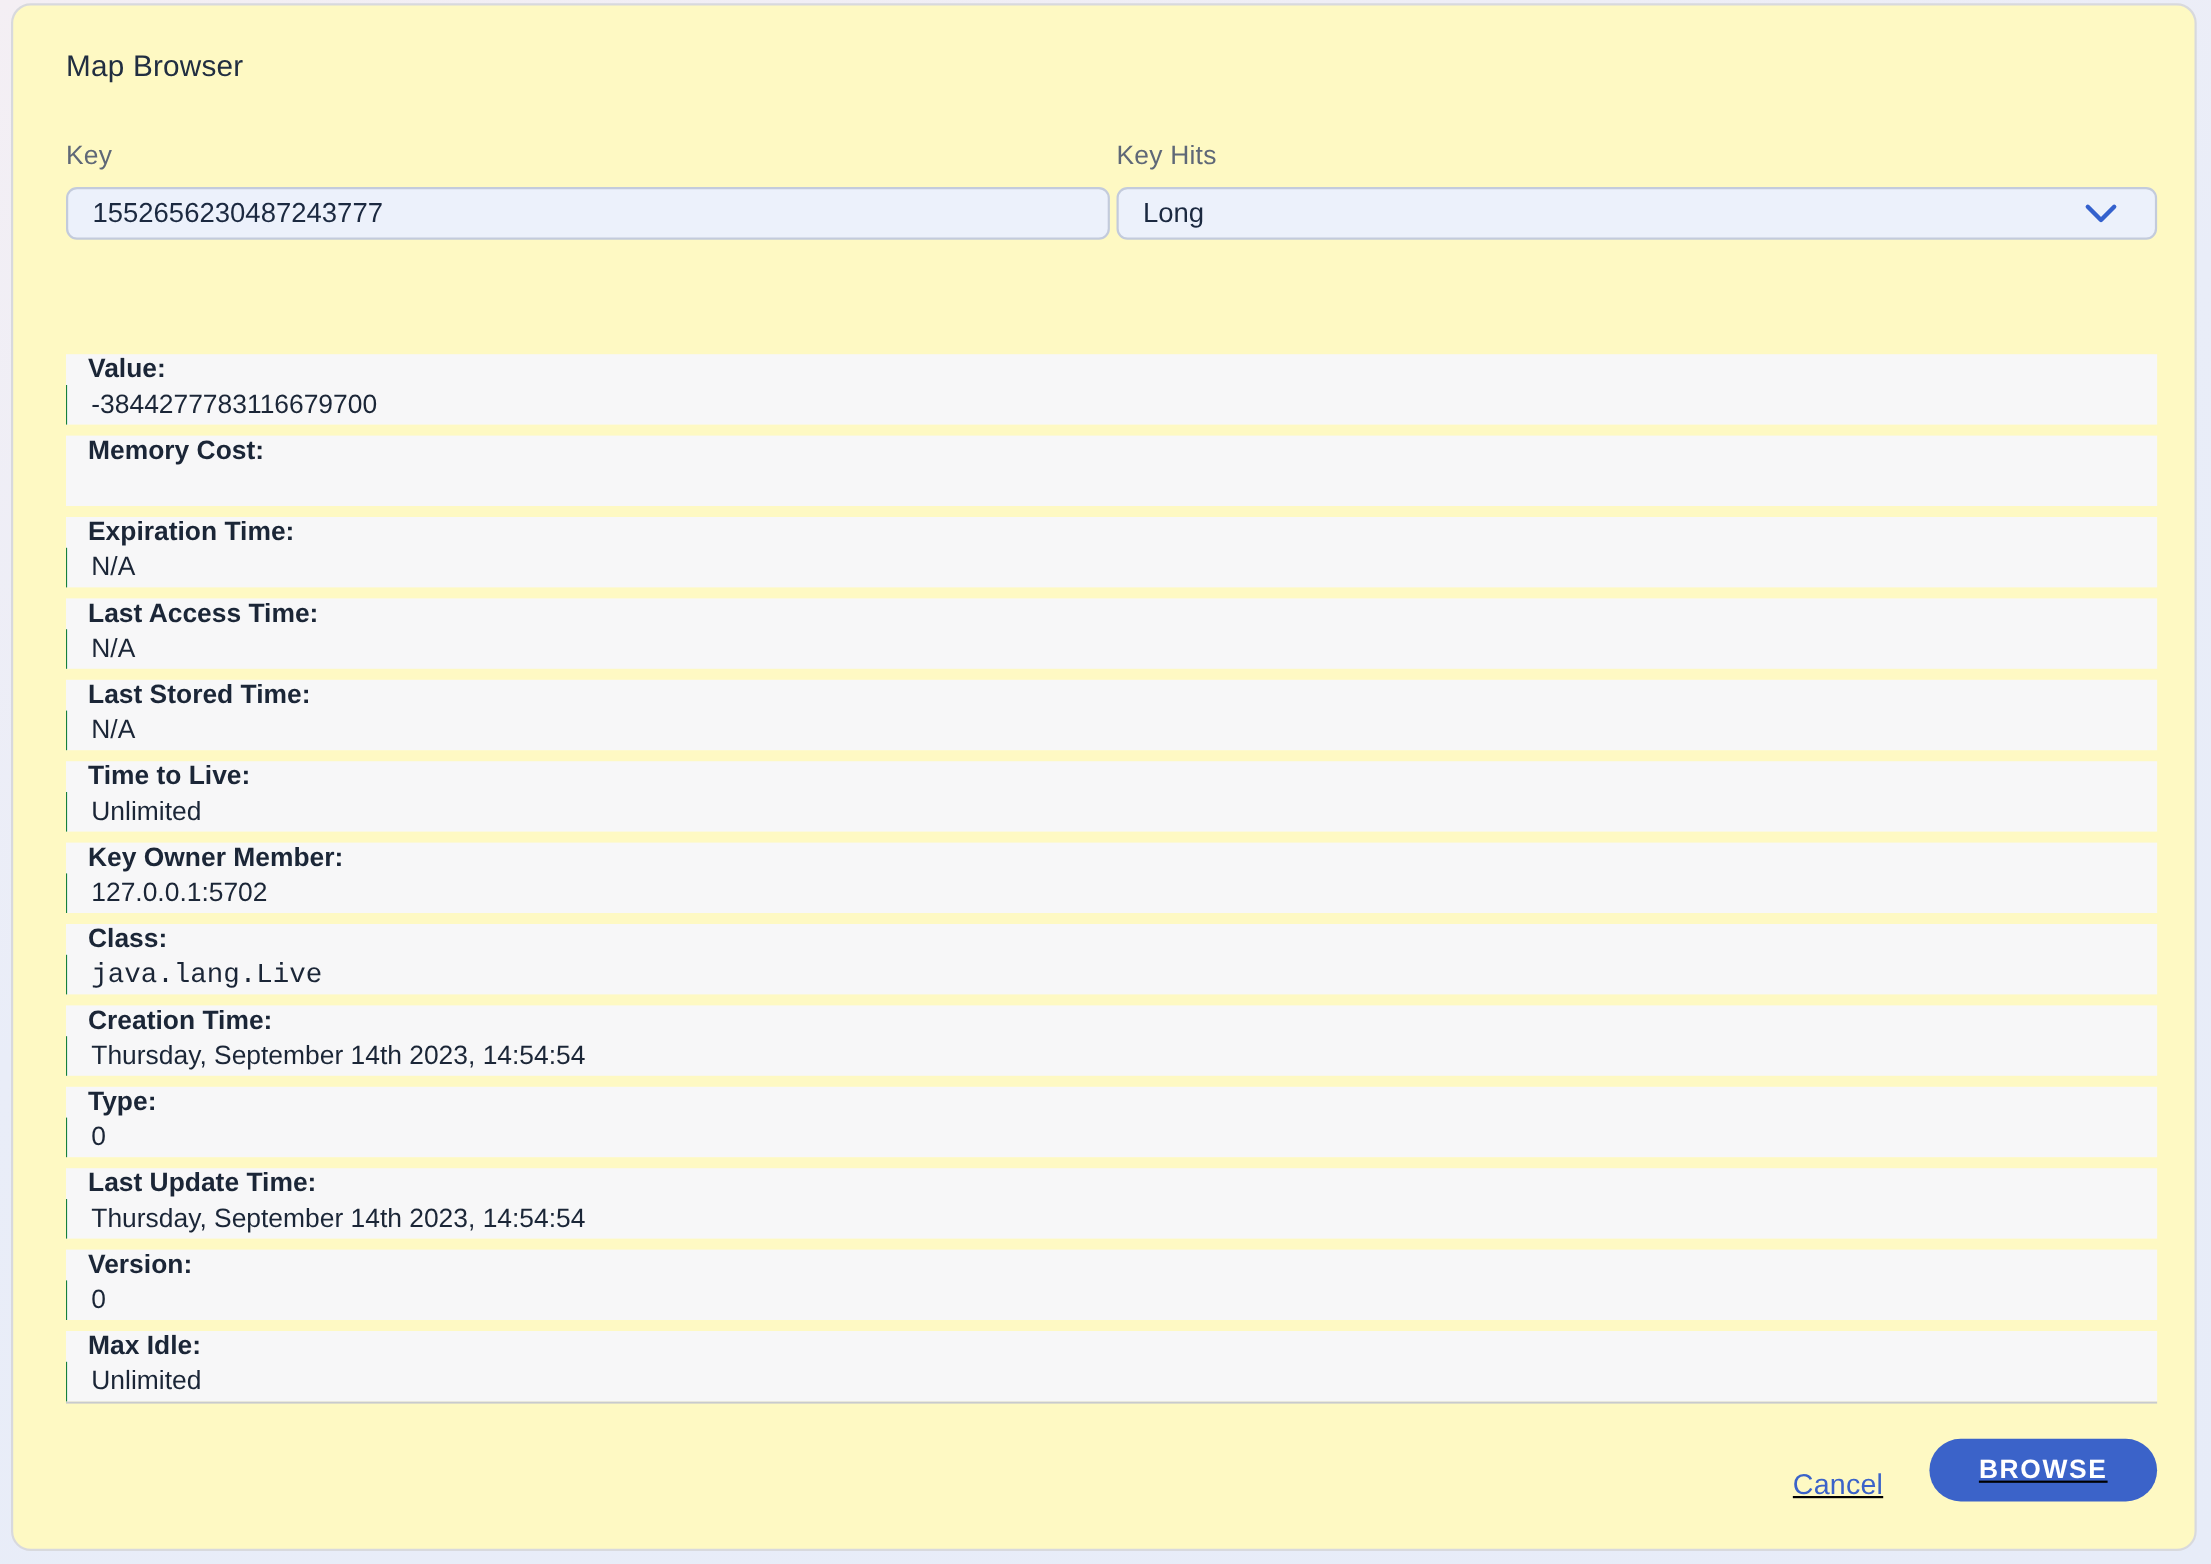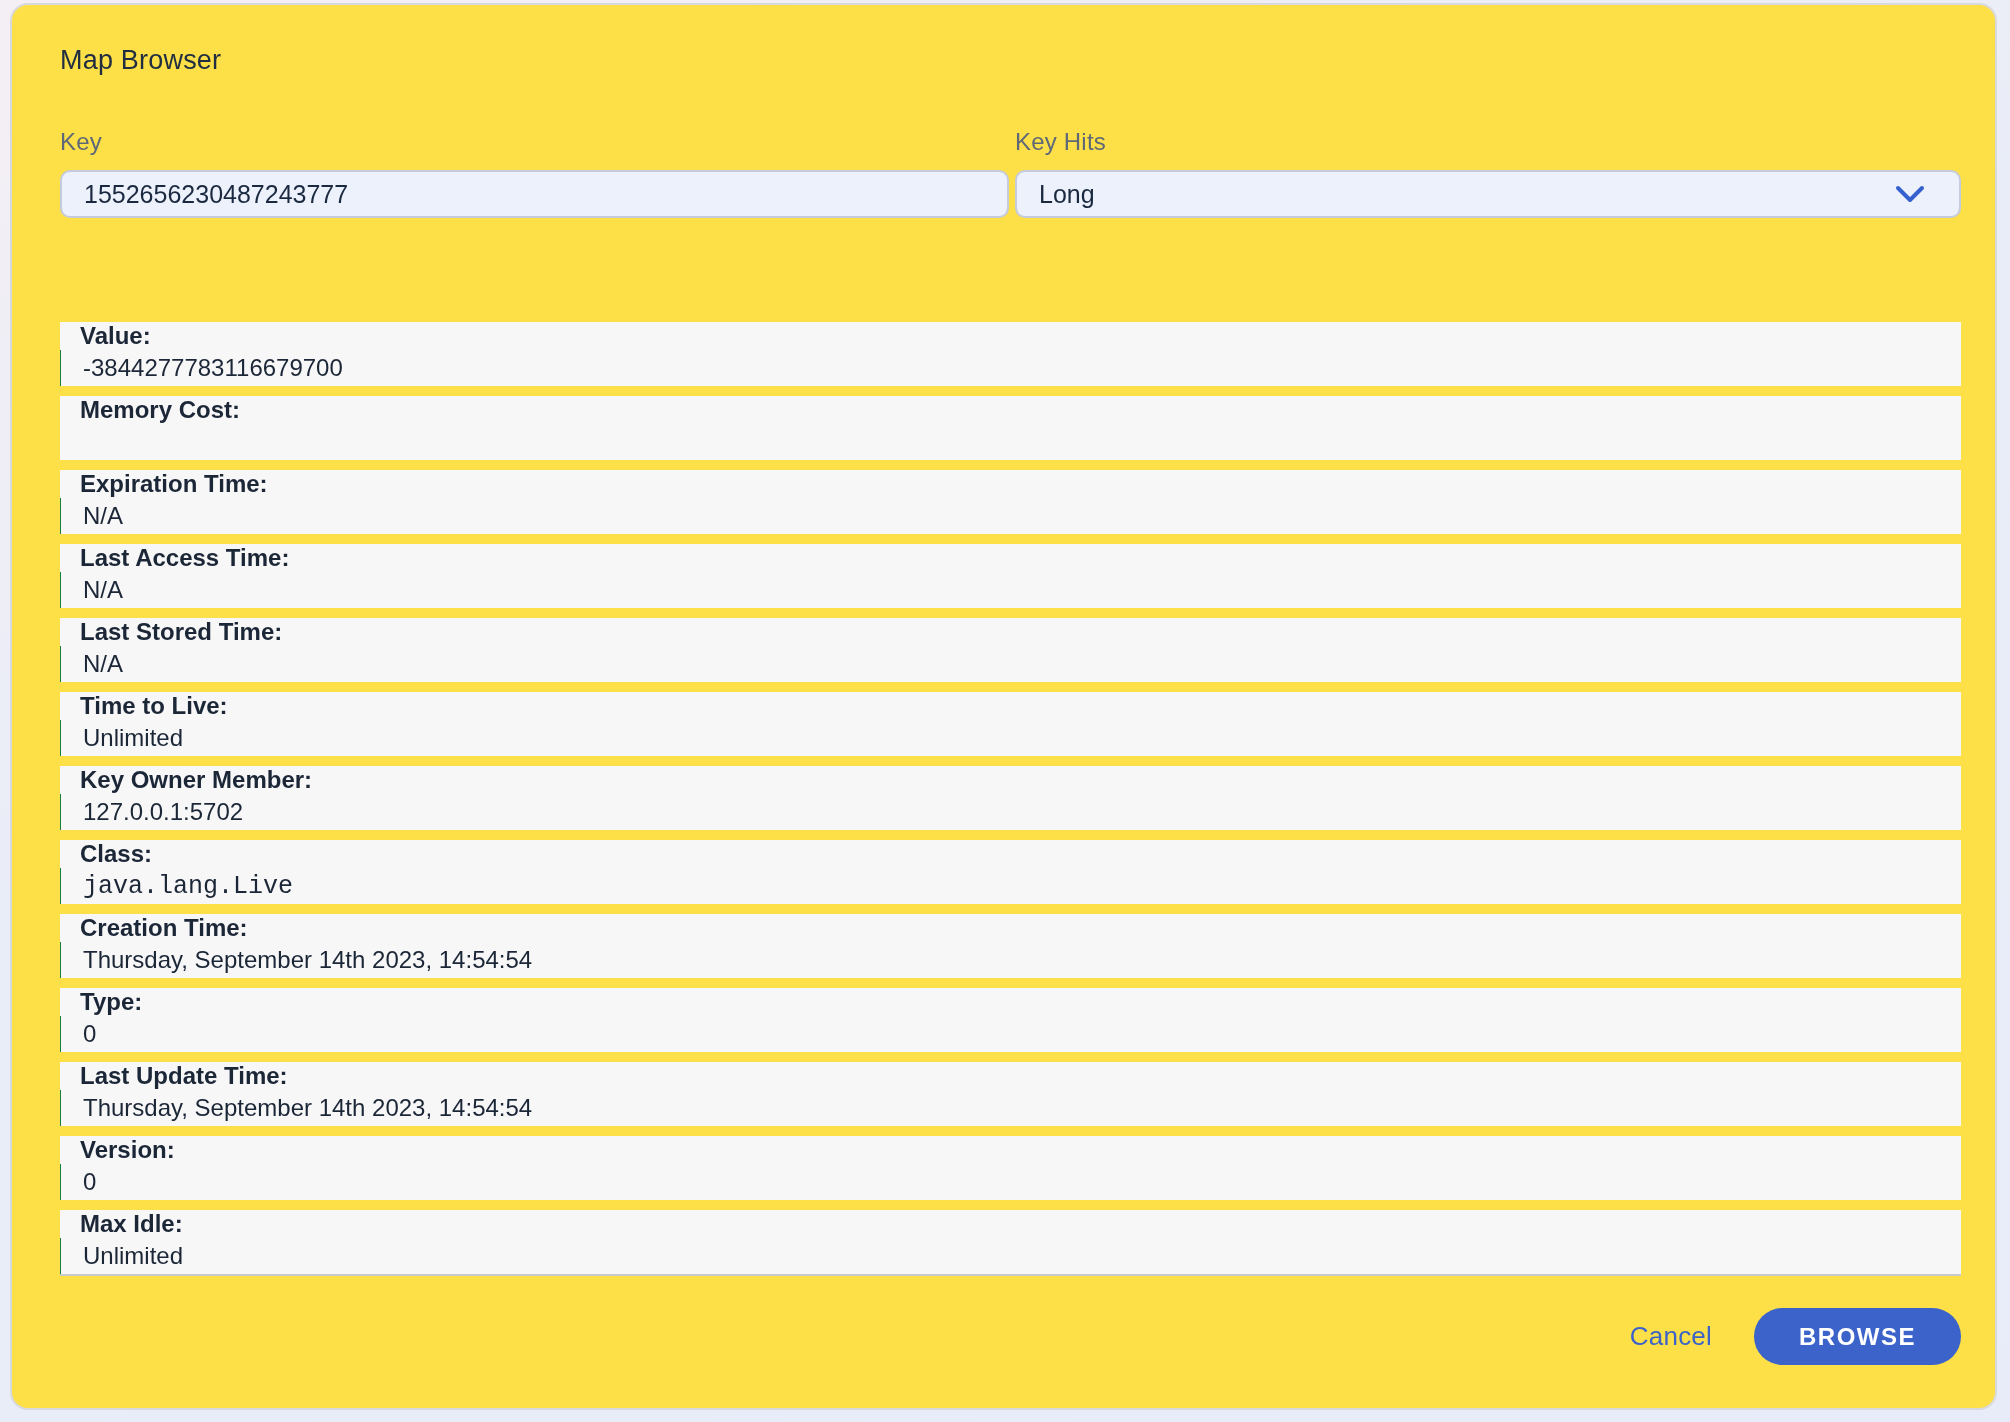--- a/index.html
+++ b/index.html
@@ -5,21 +5,21 @@
   * { box-sizing: border-box; margin: 0; padding: 0; }
   html, body {
     width: 2010px; height: 1422px;
     font-family: "Liberation Sans", "DejaVu Sans", sans-serif;
     background: linear-gradient(160deg, #f4eff4 0%, #e9edf8 45%, #e7ecf8 100%);
     overflow: hidden;
   }
   .card {
     position: absolute;
     left: 10px; top: 3px; right: 13px; bottom: 12px;
-    background: #fde047;
+    background: #fef9c3;
     border: 2px solid #d8d9dd;
     border-radius: 18px;
     padding: 24px 34px 0 36px;
   }
   .dialog-title {
     margin-top: 16px;
     margin-left: 12px;
     font-size: 27px;
     font-weight: 400;
     color: #212e41;
@@ -96,24 +96,25 @@
     padding-left: 22px;
     font-size: 24px;
     color: #1b2637;
   }
   .detail-value.mono {
     font-family: "Liberation Mono", "DejaVu Sans Mono", monospace;
     font-size: 25px;
   }
   .footer {
     display: flex;
-    align-items: center;
+    align-items: flex-end;
     justify-content: flex-end;
     gap: 42px;
     margin-top: 32px;
+    text-decoration: underline;
   }
   .cancel-link {
     font-size: 26px;
     color: var(--accent, #3b63c9);
     text-decoration: none;
     cursor: pointer;
     letter-spacing: 0.2px;
   }
   .browse-btn {
     height: 57px;

